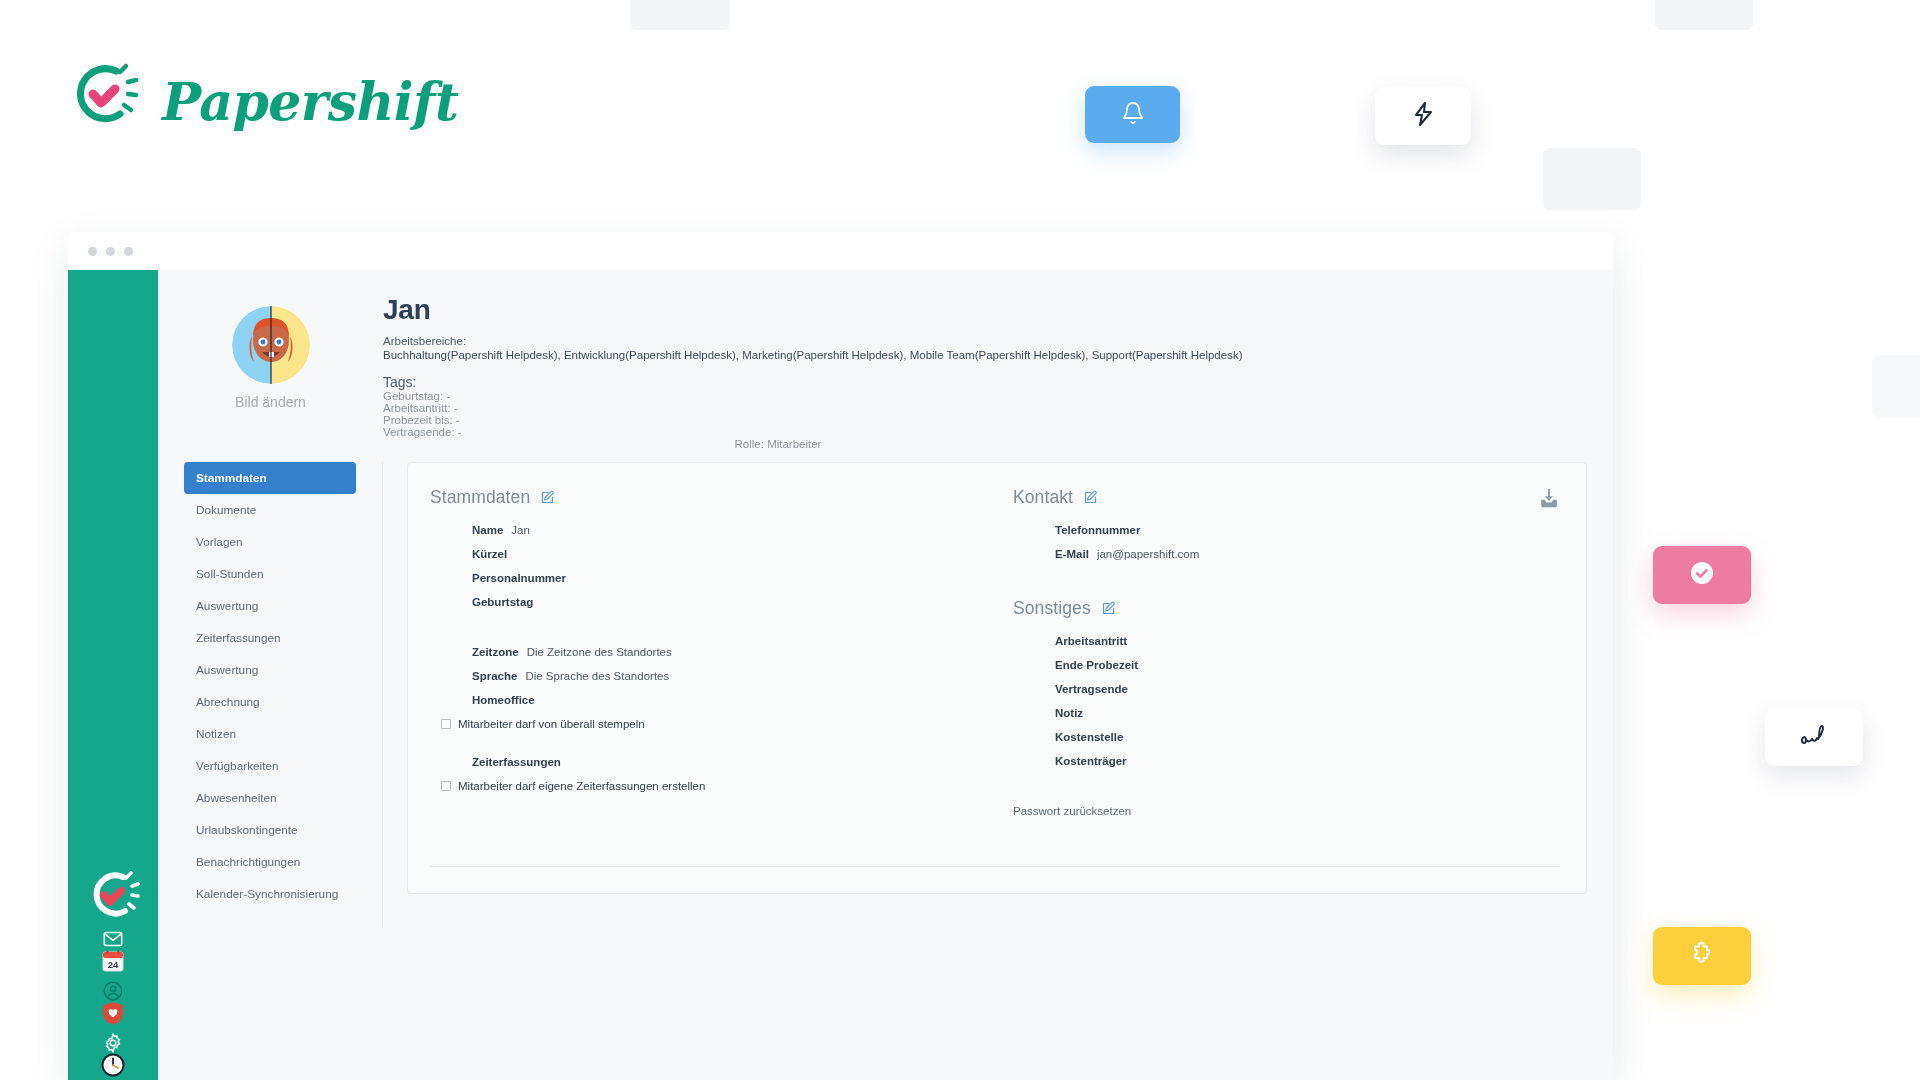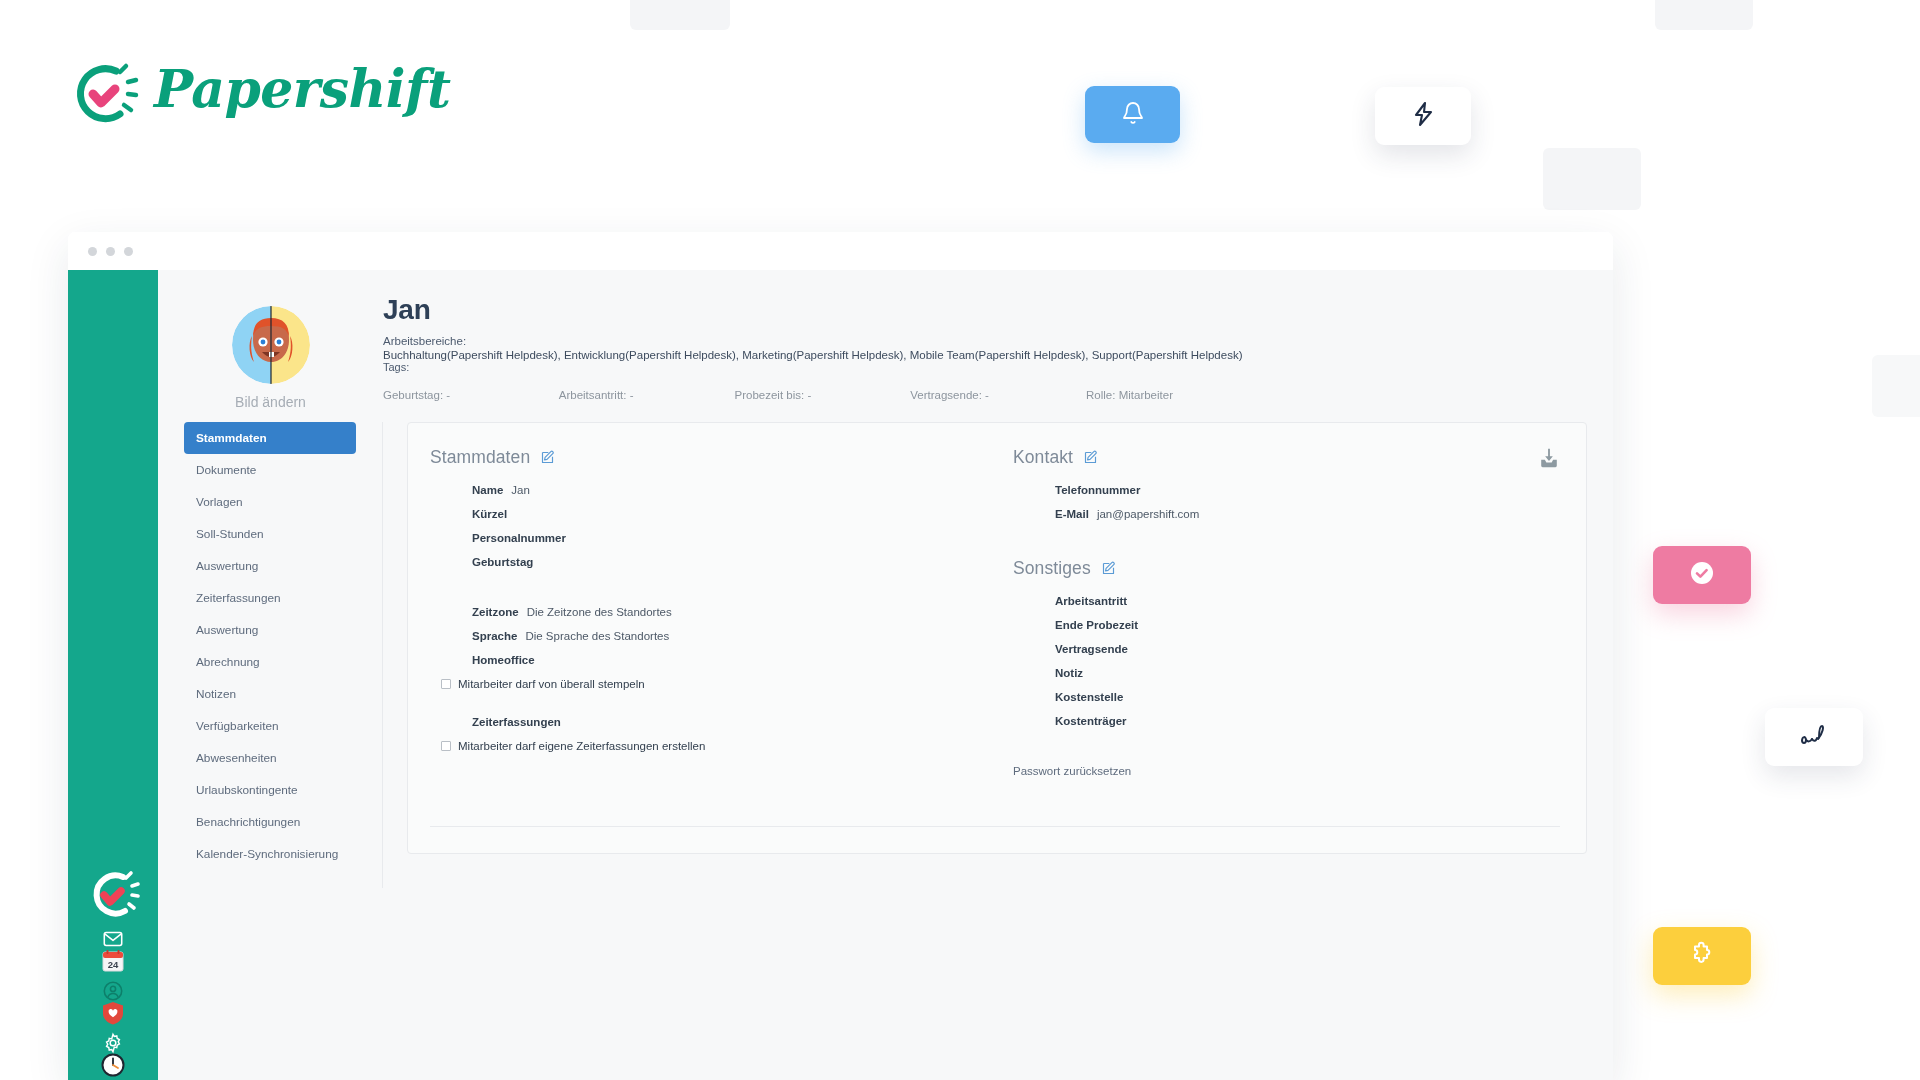--- a/index.html
+++ b/index.html
@@ -13,21 +13,21 @@
   #page { position: relative; width: 1920px; height: 1080px; background: #ffffff; }
 
   
   .ghost { position: absolute; background: #f4f5f7; border-radius: 6px; }
   .ghost.g1 { left: 630px;  top: -28px; width: 100px; height: 58px; }
   .ghost.g2 { left: 1655px; top: -26px; width: 98px;  height: 56px; }
   .ghost.g3 { left: 1543px; top: 148px; width: 98px;  height: 62px; }
   .ghost.g4 { left: 1872px; top: 355px; width: 60px;  height: 62px; background: #f7f8f9; }
 
   
-  .brand { position: absolute; left: 68px; top: 58px; display: flex; align-items: flex-start; gap: 12px; }
+  .brand { position: absolute; left: 68px; top: 58px; display: flex; align-items: flex-end; gap: 20px; }
   .brand-mark { width: 74px; height: 74px; }
   .brand-word { font-family: "DejaVu Serif", serif; font-style: italic; font-weight: 700;
                 font-size: 52px; color: #0aa07b; letter-spacing: -0.5px; }
 
   
   .fcard { position: absolute; border-radius: 9px; display: flex; align-items: center; justify-content: center; }
   .fcard.bell  { left: 1085px; top: 86px;  width: 95px;  height: 57px; background: #5aabf0;
                  box-shadow: 0 8px 22px rgba(90,171,240,.32); }
   .fcard.bolt  { left: 1375px; top: 87px;  width: 96px;  height: 58px; background: #ffffff;
                  box-shadow: 0 10px 26px rgba(38,50,80,.13); }
@@ -62,22 +62,22 @@
 
   .profile-head { display: flex; padding: 22px 0 0 0; }
   .avatar-col { width: 225px; display: flex; flex-direction: column; align-items: center; padding-top: 14px; }
   .avatar { width: 78px; height: 78px; border-radius: 50%; overflow: hidden; }
   .avatar-change { margin-top: 10px; font-size: 14px; color: #a6adb5; cursor: pointer; }
 
   .head-text { flex: 1; padding-left: 0px; padding-top: 2px; }
   .emp-name { font-size: 28px; font-weight: 700; color: #2e4057; letter-spacing: -.2px; }
   .sec-label { margin-top: 9px; font-size: 11.5px; color: #4c5a6e; }
   .sec-value { margin-top: 2px; font-size: 11.5px; color: #3d4b5e; }
-  .tags-line { font-size: 11px; color: #4c5a6e; }
-  .meta-row { margin-top: 16px; display: flex; font-size: 11.5px; color: #8d959e; width: 790px; }
+  .tags-line { margin-top: 13px; font-size: 14px; color: #4c5a6e; }
+  .meta-row { margin-top: 0; display: flex; font-size: 11.5px; color: #8d959e; width: 790px; flex-direction: column; }
   .meta-row > div { flex: 1; }
   .meta-row > div.last { flex: 0 0 auto; text-align: center; }
 
   
   .main-row { display: flex; padding: 12px 0 0 0; }
   .menu-col { width: 225px; flex: none; display: flex; justify-content: center;
               border-right: 1px solid #e8eaed; padding-bottom: 18px; }
   .menu { width: 172px; }
   .menu-item { font-size: 11.8px; color: #5e6b7d; padding: 9px 12px; border-radius: 4px; cursor: pointer; }
   .menu-item.active { background: #3580ca; color: #ffffff; font-weight: 600; }

